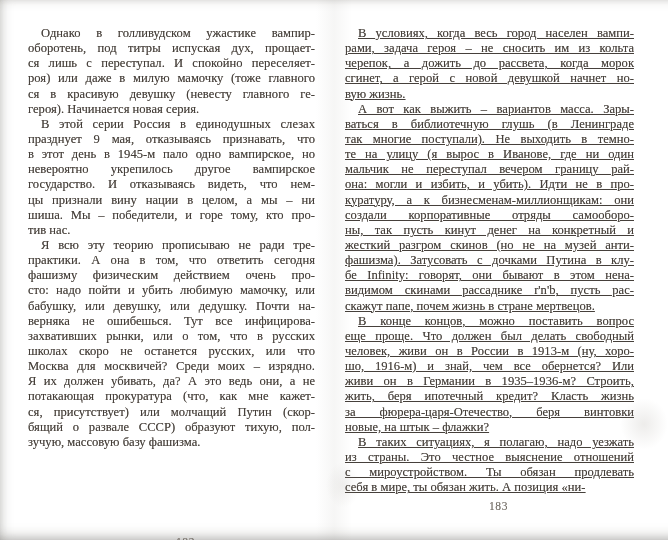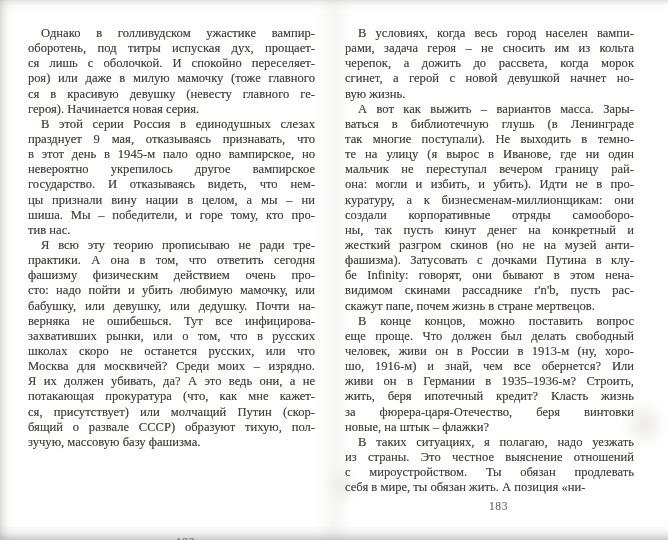--- a/index.html
+++ b/index.html
@@ -30,42 +30,42 @@
     left:326px; top:462px; width:34px; height:46px;
     background: radial-gradient(ellipse at center, rgba(165,160,152,.14) 0%, rgba(165,160,152,0) 70%);
   }
   .textblock {
     position:absolute; top:26px;
     color: var(--ink, #46403b);
     font-size:12.6px; line-height:15.15px;
     text-shadow: 0 0 .6px rgba(82,72,64,.55);
   }
   .textblock.left  { left:28px;  width:287px; }
-  .textblock.right { left:345px; width:289px; }
+  .textblock.right { left:345px; width:289px;text-decoration:underline; }
   .line { text-align:justify; text-align-last:justify; height:15.15px; overflow:visible; }
   .line.para-start { text-indent:13px; }
   .line.para-end   { text-align-last:left; }
   .pagenum {
     position:absolute; top:500px; font-size:11.5px; letter-spacing:.6px;
     color: var(--pgnum, #767069); text-align:center;
     text-shadow: 0 0 .5px rgba(110,104,98,.5);
   }
   .pagenum.left  { left:42px;  width:287px;margin-top:36px; }
   .pagenum.right { left:354px; width:289px; }
 </style>
 </head>
 <body>
 
 <div class="photo">
   <div class="gutter"></div>
 
   <div class="textblock left">
       <div class="line para-start">Однако в голливудском ужастике вампир-</div>
       <div class="line">оборотень, под титры испуская дух, прощает-</div>
-      <div class="line">ся лишь с оболочкой. И спокойно переселяет-</div>
+      <div class="line">ся лишь с переступал. И спокойно переселяет-</div>
       <div class="line">роя) или даже в милую мамочку (тоже главного</div>
       <div class="line">ся в красивую девушку (невесту главного ге-</div>
       <div class="line para-end">героя). Начинается новая серия.</div>
       <div class="line para-start">В этой серии Россия в единодушных слезах</div>
       <div class="line">празднует 9 мая, отказываясь признавать, что</div>
       <div class="line">в этот день в 1945-м пало одно вампирское, но</div>
       <div class="line">невероятно укрепилось другое вампирское</div>
       <div class="line">государство. И отказываясь видеть, что нем-</div>
       <div class="line">цы признали вину нации в целом, а мы – ни</div>
       <div class="line">шиша. Мы – победители, и горе тому, кто про-</div>

